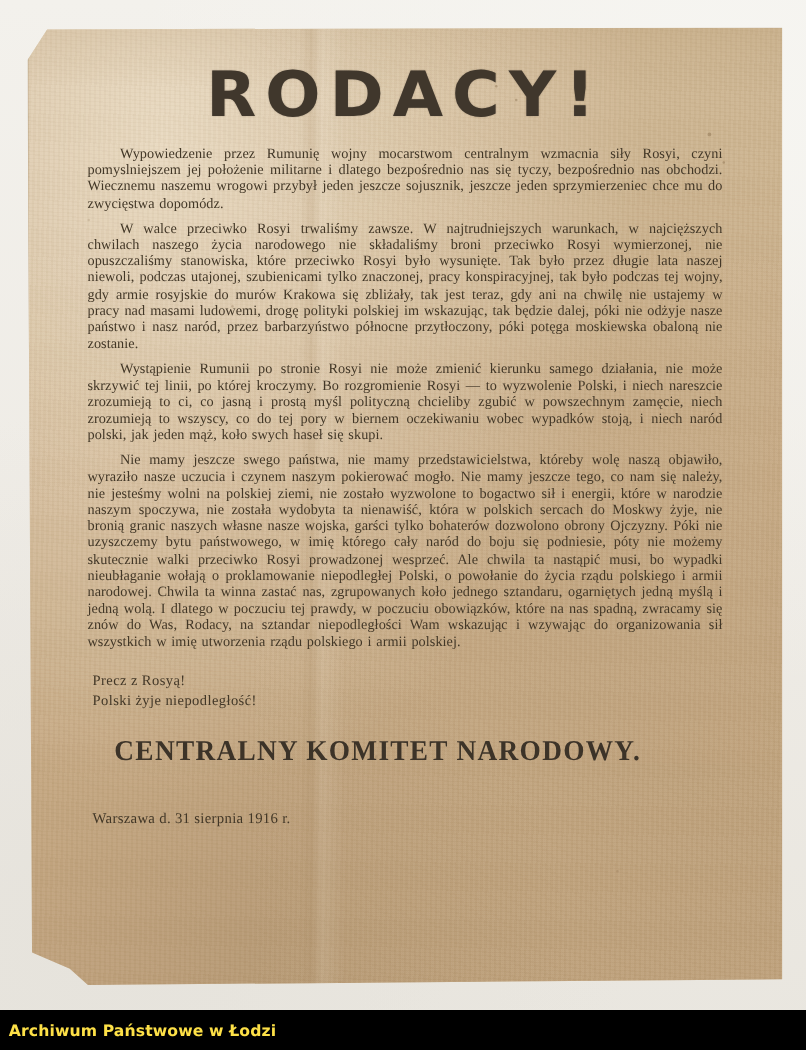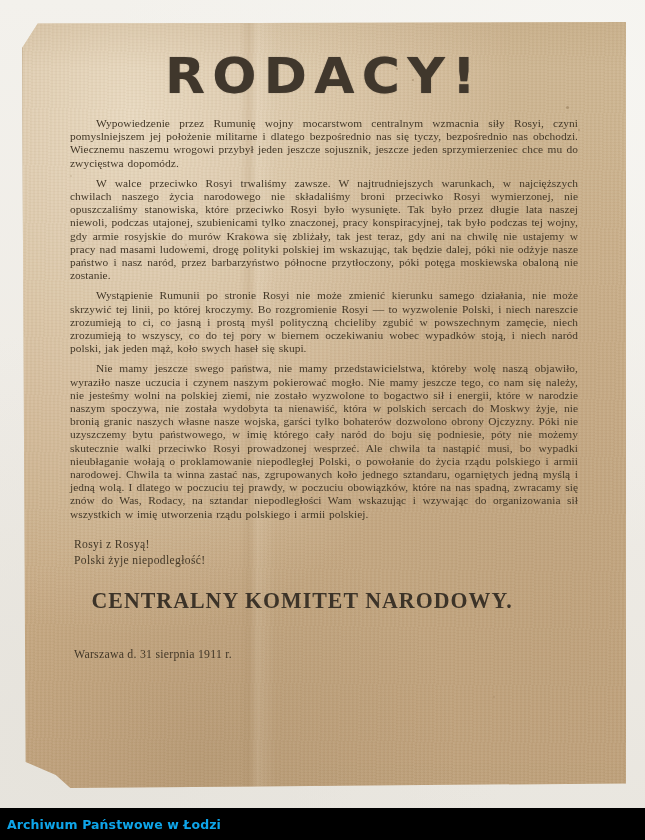--- a/index.html
+++ b/index.html
@@ -108,21 +108,21 @@
     color:#423727;
   }
 
   
   #archive-bar{
     position:absolute;left:0;right:0;bottom:0;height:32px;
     background:#000;
     display:flex;align-items:center;
   }
   #archive-label{
-    color:#0ea5e9;
+    color:#fde047;
     font-family:"DejaVu Sans",sans-serif;
     font-weight:700;
     font-size:12.5px;
     letter-spacing:.1px;
     padding-left:7px;
   }
 </style>
 </head>
 <body>
 
@@ -148,27 +148,27 @@
       <h1 id="title">RODACY!</h1>
 
       <div id="body-text">
         <p>Wypowiedzenie przez Rumunię wojny mocarstwom centralnym wzmacnia siły Rosyi, czyni pomyslniejszem jej położenie militarne i dlatego bezpośrednio nas się tyczy, bezpośrednio nas obchodzi. Wiecznemu naszemu wrogowi przybył jeden jeszcze sojusznik, jeszcze jeden sprzymierzeniec chce mu do zwycięstwa dopomódz.</p>
         <p>W walce przeciwko Rosyi trwaliśmy zawsze. W najtrudniejszych warunkach, w najcięższych chwilach naszego życia narodowego nie składaliśmy broni przeciwko Rosyi wymierzonej, nie opuszczaliśmy stanowiska, które przeciwko Rosyi było wysunięte. Tak było przez długie lata naszej niewoli, podczas utajonej, szubienicami tylko znaczonej, pracy konspiracyjnej, tak było podczas tej wojny, gdy armie rosyjskie do murów Krakowa się zbliżały, tak jest teraz, gdy ani na chwilę nie ustajemy w pracy nad masami ludowemi, drogę polityki polskiej im wskazując, tak będzie dalej, póki nie odżyje nasze państwo i nasz naród, przez barbarzyństwo północne przytłoczony, póki potęga moskiewska obaloną nie zostanie.</p>
         <p>Wystąpienie Rumunii po stronie Rosyi nie może zmienić kierunku samego działania, nie może skrzywić tej linii, po której kroczymy. Bo rozgromienie Rosyi — to wyzwolenie Polski, i niech nareszcie zrozumieją to ci, co jasną i prostą myśl polityczną chcieliby zgubić w powszechnym zamęcie, niech zrozumieją to wszyscy, co do tej pory w biernem oczekiwaniu wobec wypadków stoją, i niech naród polski, jak jeden mąż, koło swych haseł się skupi.</p>
         <p>Nie mamy jeszcze swego państwa, nie mamy przedstawicielstwa, któreby wolę naszą objawiło, wyraziło nasze uczucia i czynem naszym pokierować mogło. Nie mamy jeszcze tego, co nam się należy, nie jesteśmy wolni na polskiej ziemi, nie zostało wyzwolone to bogactwo sił i energii, które w narodzie naszym spoczywa, nie została wydobyta ta nienawiść, która w polskich sercach do Moskwy żyje, nie bronią granic naszych własne nasze wojska, garści tylko bohaterów dozwolono obrony Ojczyzny. Póki nie uzyszczemy bytu państwowego, w imię którego cały naród do boju się podniesie, póty nie możemy skutecznie walki przeciwko Rosyi prowadzonej wesprzeć. Ale chwila ta nastąpić musi, bo wypadki nieubłaganie wołają o proklamowanie niepodległej Polski, o powołanie do życia rządu polskiego i armii narodowej. Chwila ta winna zastać nas, zgrupowanych koło jednego sztandaru, ogarniętych jedną myślą i jedną wolą. I dlatego w poczuciu tej prawdy, w poczuciu obowiązków, które na nas spadną, zwracamy się znów do Was, Rodacy, na sztandar niepodległości Wam wskazując i wzywając do organizowania sił wszystkich w imię utworzenia rządu polskiego i armii polskiej.</p>
       </div>
 
       <div class="slogans">
-        <div>Rosyi z Rosyą!</div>
+        <div>Precz z Rosyą!</div>
         <div>Polski żyje niepodległość!</div>
       </div>
 
       <div id="signature">CENTRALNY KOMITET NARODOWY.</div>
 
-      <div id="dateline">Warszawa d. 31 sierpnia 1911 r.</div>
+      <div id="dateline">Warszawa d. 31 sierpnia 1916 r.</div>
 
     </div>
   </div>
 
   <div id="archive-bar">
     <span id="archive-label">Archiwum Państwowe w Łodzi</span>
   </div>
 
 </div>
 

